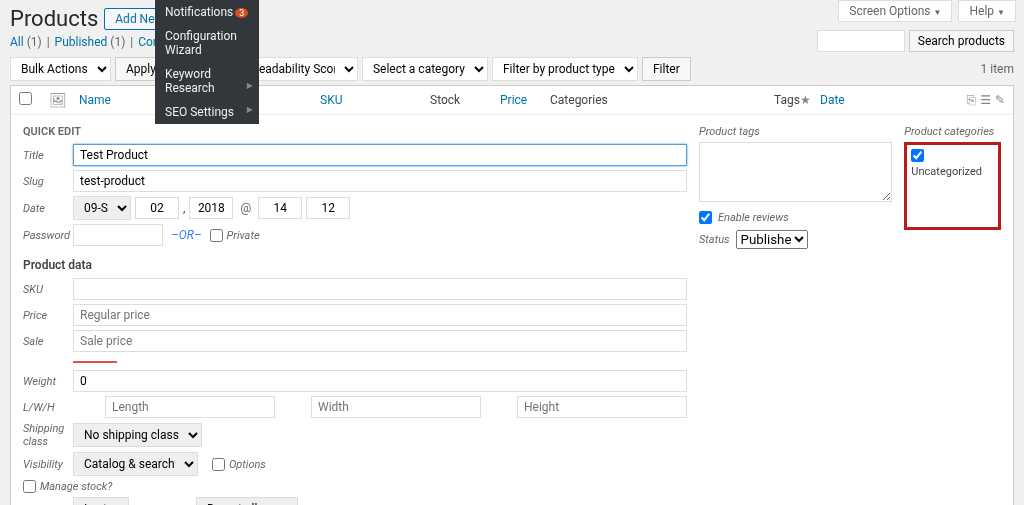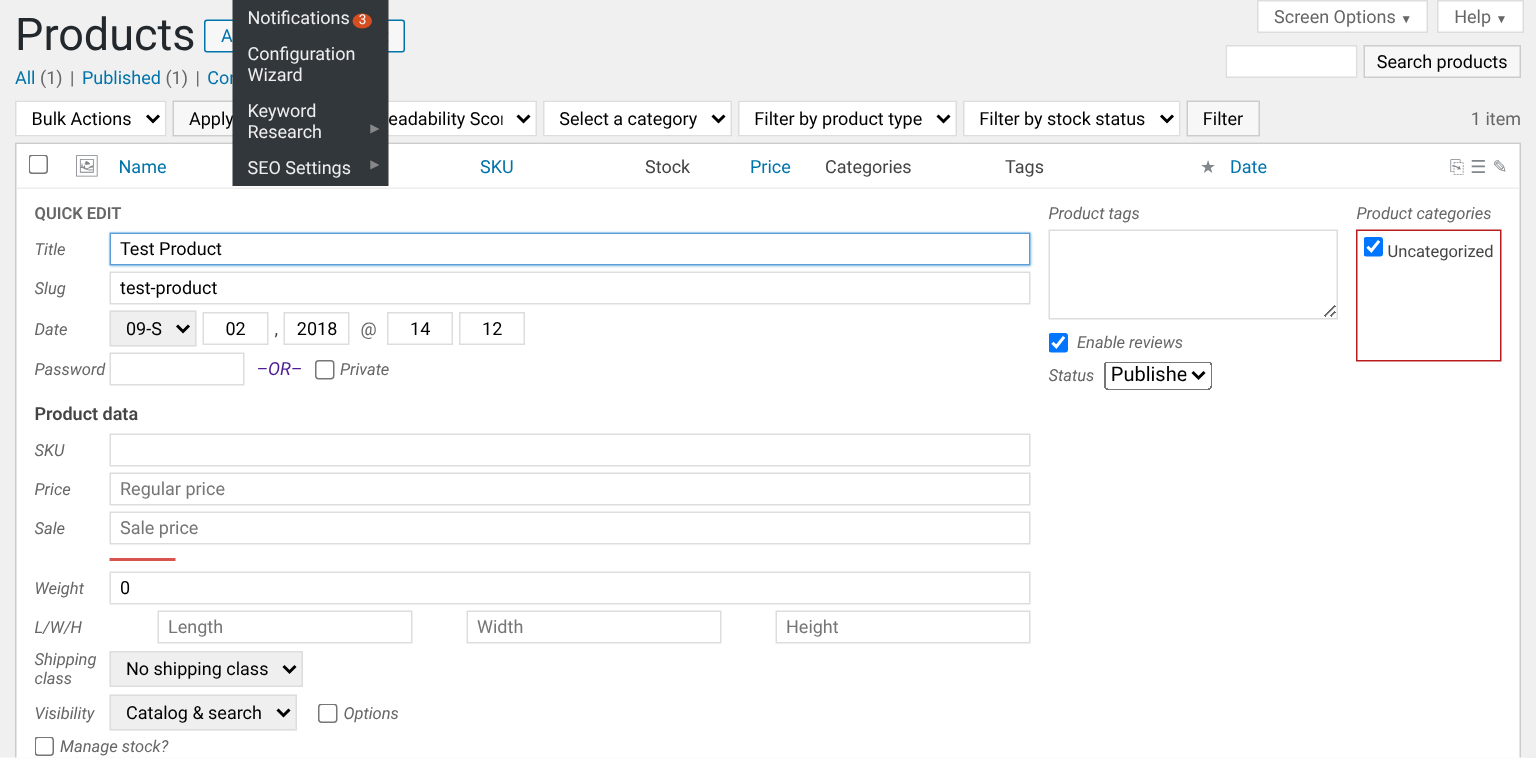--- a/index.html
+++ b/index.html
@@ -2,21 +2,21 @@
 <html><head>
 <meta charset="utf-8">
 <style>
 * { box-sizing: border-box; margin: 0; padding: 0; font-family: -apple-system, BlinkMacSystemFont, "Segoe UI", Roboto, Helvetica, Arial, sans-serif; }
 body { background: #f0f0f0; color: #444; font-size: 13px; width: 1024px; height: 505px; overflow: hidden; position: relative; }
 a { color: #0073aa; text-decoration: none; }
 .screen-meta { position: absolute; top: 0; right: 8px; display: flex; gap: 6px; }
 .screen-meta button { background: #fff; border: 1px solid #ddd; padding: 3px 10px; font-size: 12px; cursor: pointer; color: #666; }
 .screen-meta .arrow { font-size: 8px; margin-left: 3px; }
 .header { padding: 6px 10px 4px 10px; display: flex; align-items: center; gap: 6px; position: relative; }
-.header h1 { font-size: 30px; font-weight: 400; color: #23282d; }
+.header h1 { font-size: 22px; font-weight: 400; color: #23282d; }
 .btn { display: inline-block; padding: 3px 10px; border: 1px solid #0073aa; color: #0073aa; background: #f7f7f7; border-radius: 2px; cursor: pointer; font-size: 12px; }
 .dropdown-menu { position: absolute; top: 0; left: 155px; background: #32373c; color: #eee; width: 104px; font-size: 12px; z-index: 50; }
 .dropdown-menu div { padding: 5px 10px; cursor: pointer; position: relative; }
 .badge { background: #d54e21; color: #fff; border-radius: 50%; font-size: 9px; padding: 0 4px; margin-left: 2px; }
 .submenu-arrow { position: absolute; right: 6px; font-size: 8px; color: #888; }
 .subsubsub { padding: 0 10px 4px 10px; font-size: 12px; color: #666; }
 .subsubsub .count { color: #666; }
 .subsubsub .sep { margin: 0 2px; }
 .toolbar { padding: 4px 10px; display: flex; align-items: center; gap: 4px; flex-wrap: wrap; }
 .toolbar select, .toolbar input[type=text] { background: #fff; border: 1px solid #ddd; padding: 2px 6px; font-size: 12px; height: 24px; }
@@ -27,21 +27,21 @@
 .search-row button { border: 1px solid #ccc; background: #f7f7f7; padding: 3px 8px; font-size: 12px; cursor: pointer; }
 .products-table { margin: 0 10px; background: #fff; border: 1px solid #ccc; }
 .table-header { display: flex; align-items: center; border-bottom: 1px solid #eee; padding: 6px 8px; font-size: 12px; }
 .th-check { width: 30px; }
 .th-img { width: 30px; color: #82878c; }
 .th-name { flex: 1; }
 .th-sku { width: 110px; text-align: left; }
 .th-stock { width: 70px; text-align: left; }
 .th-price { width: 50px; }
 .th-cat { width: 120px; }
-.th-tags { width: 130px; }
+.th-tags { width: 130px; text-align: right; }
 .th-star { width: 20px; color: #82878c; }
 .th-date { width: 110px; }
 .th-actions { width: 75px; text-align: right; }
 .th-actions span { margin-left: 4px; color: #82878c; }
 .sortable { color: #0073aa; }
 .quick-edit { padding: 10px 12px; display: flex; gap: 12px; font-size: 12px; }
 .qe-col { flex: 1; }
 .qe-col-1 { flex: 1.05; }
 .qe-col-2 { flex: 1; }
 .qe-col-3 { flex: 0.5; }
@@ -49,26 +49,26 @@
 .qe-row { display: flex; align-items: center; margin-bottom: 4px; gap: 4px; }
 .qe-label { width: 46px; font-style: italic; color: #666; font-size: 11px; }
 .qe-row input[type=text], .qe-row select { border: 1px solid #ddd; padding: 3px 6px; font-size: 12px; }
 .qe-row input.full { flex: 1; }
 .qe-row input.active { border: 1px solid #5b9dd9; box-shadow: 0 0 2px rgba(30,140,190,0.8); }
 .underline-red { border-bottom: 2px solid #d9534f; padding-bottom: 0; }
 .date-inputs input, .date-inputs select { width: 44px; text-align: center; }
 .date-inputs .month { width: 58px; }
 .date-inputs .year { width: 44px; }
 .date-inputs .at { margin: 0 3px; color: #666; }
-.or { font-style: italic; color: #4c1d95; margin: 0 4px; }
+.or { font-style: italic; color: #3b82f6; margin: 0 4px; }
 .chk-label { font-style: italic; color: #666; font-size: 11px; }
 textarea.tags { width: 100%; height: 60px; border: 1px solid #ddd; resize: both; padding: 4px; }
 .status-row { display: flex; align-items: center; gap: 6px; margin-top: 6px; }
 .status-row select { flex: 1; max-width: 72px; }
-.cat-box { border: 1px solid #b91c1c; height: 88px; overflow-y: scroll; padding: 4px; font-size: 11px; }
+.cat-box { border: 3px solid #b91c1c; height: 88px; overflow-y: scroll; padding: 4px; font-size: 11px; }
 .icon-img { font-size: 14px; }
 .input-tiny { width: 22px; }
 .triple-inputs input { flex: 1; margin-left: 32px; }
 .section-gap { height: 8px; }
 </style>
 </head>
 <body>
 
 <div class="screen-meta">
   <button><span>Screen Options</span><span class="arrow">▼</span></button>
@@ -100,21 +100,20 @@
   <a>Cornerstone conte</a>
 </div>
 
 <div class="toolbar">
   <select><option>Bulk Actions</option></select>
   <button class="apply-btn">Apply</button>
   <select><option>All SEO</option></select>
   <select style="width:110px;"><option>eadability Scores</option></select>
   <select><option>Select a category</option></select>
   <select><option>Filter by product type</option></select>
-  <select><option>Filter by stock status</option></select>
   <button class="filter-btn">Filter</button>
   <span class="item-count">1 item</span>
 </div>
 
 <div class="products-table">
   <div class="table-header">
     <div class="th-check"><input type="checkbox" style=""></div>
     <div class="th-img icon-img">🖼</div>
     <div class="th-name"><a class="sortable">Name</a></div>
     <div class="th-sku"><a class="sortable">SKU</a></div>

